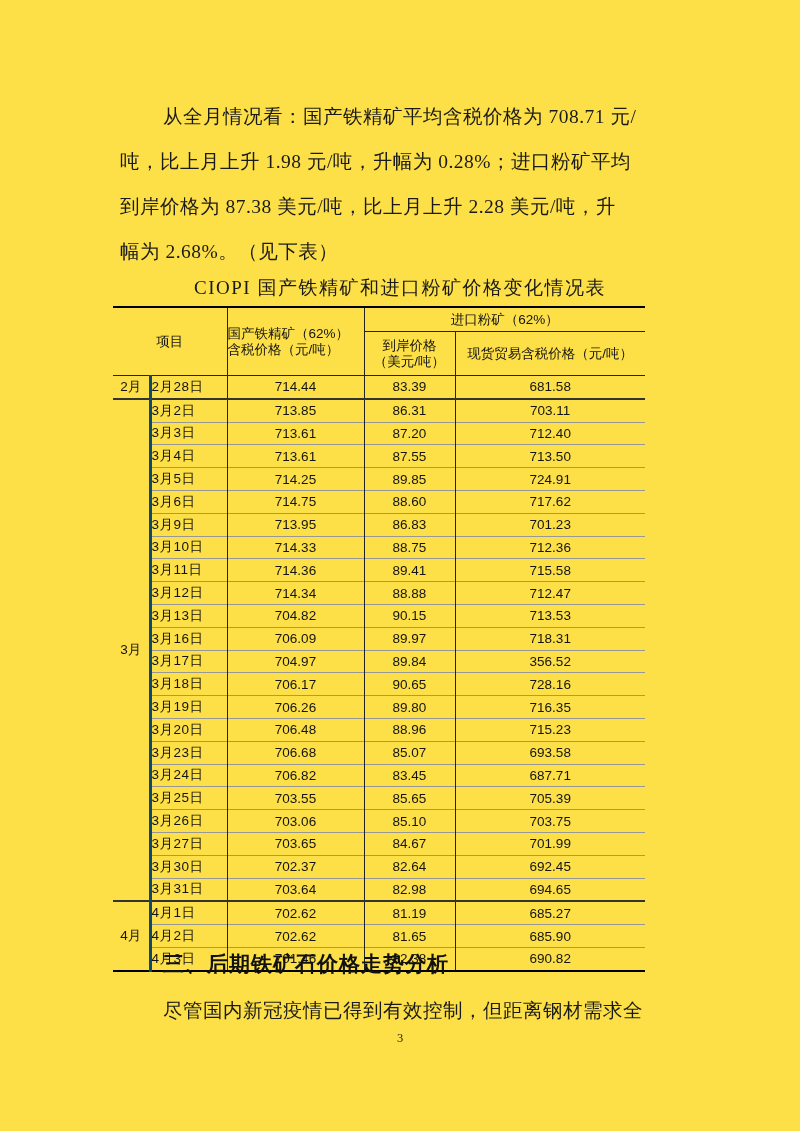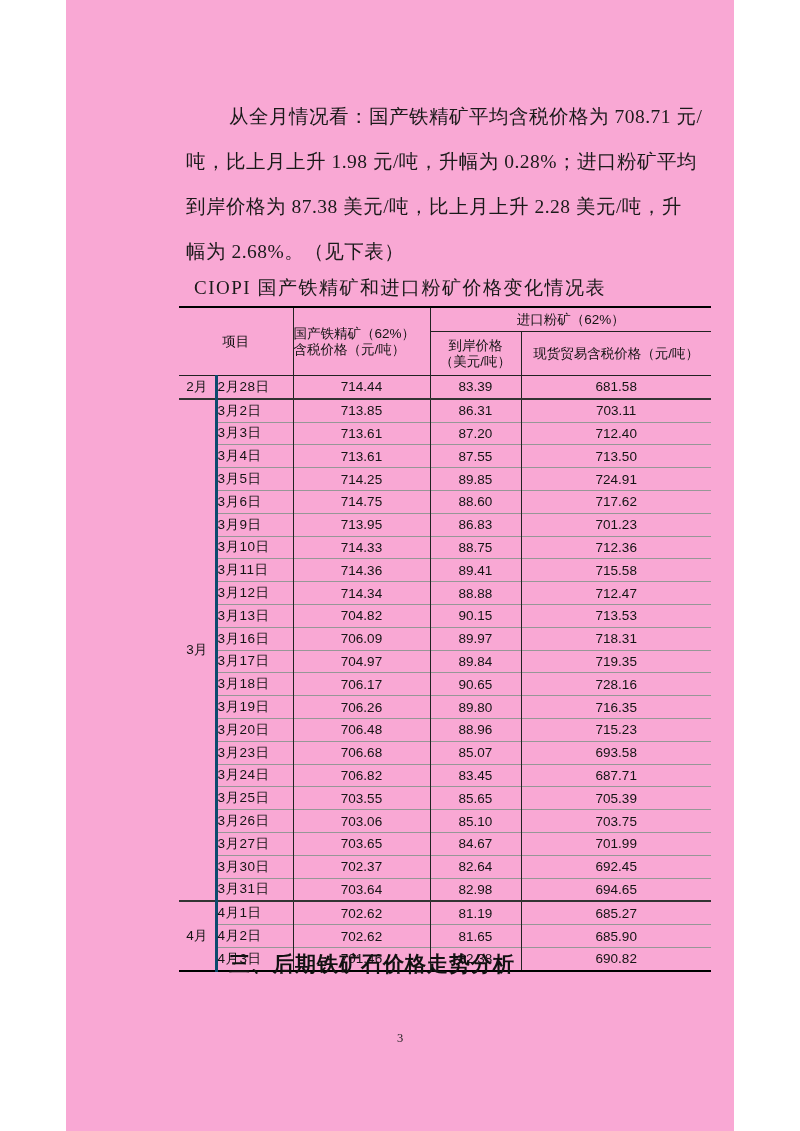--- a/index.html
+++ b/index.html
@@ -1,21 +1,21 @@
 <!DOCTYPE html>
 <html><head>
 <meta charset="utf-8">
 <style>
   html, body { margin: 0; padding: 0; background: #ffffff; }
   .page {
     position: relative;
-    width: 668px;
+    width: 800px;
     height: 1131px;
     margin: 0 auto;
-    background: #f9a8d4;
+    background: #fde047;
     color: #1a1a1a;
     font-family: "Liberation Serif", "DejaVu Serif", serif;
     overflow: hidden;
   }
   
   .para {
     position: absolute;
     left: 120px;
     width: 562px;
     font-size: 19.5px;
@@ -215,21 +215,21 @@
         <tr>
           <td class="col-date">3月16日</td>
           <td class="col-dom">706.09</td>
           <td class="col-land">89.97</td>
           <td class="col-spot">718.31</td>
         </tr>
         <tr>
           <td class="col-date">3月17日</td>
           <td class="col-dom">704.97</td>
           <td class="col-land">89.84</td>
-          <td class="col-spot">719.35</td>
+          <td class="col-spot">356.52</td>
         </tr>
         <tr>
           <td class="col-date">3月18日</td>
           <td class="col-dom">706.17</td>
           <td class="col-land">90.65</td>
           <td class="col-spot">728.16</td>
         </tr>
         <tr>
           <td class="col-date">3月19日</td>
           <td class="col-dom">706.26</td>
@@ -301,16 +301,19 @@
           <td class="col-date">4月3日</td>
           <td class="col-dom">701.46</td>
           <td class="col-land">82.38</td>
           <td class="col-spot">690.82</td>
         </tr>
       </tbody>
   </table>
 
   <div class="section-heading">三、后期铁矿石价格走势分析</div>
 
+  <div class="para para2" id="para2">
+      <div class="line indent">尽管国内新冠疫情已得到有效控制，但距离钢材需求全</div>
+    </div>
 
   <div class="page-number">3</div>
 
 </div>
 
 </body></html>

